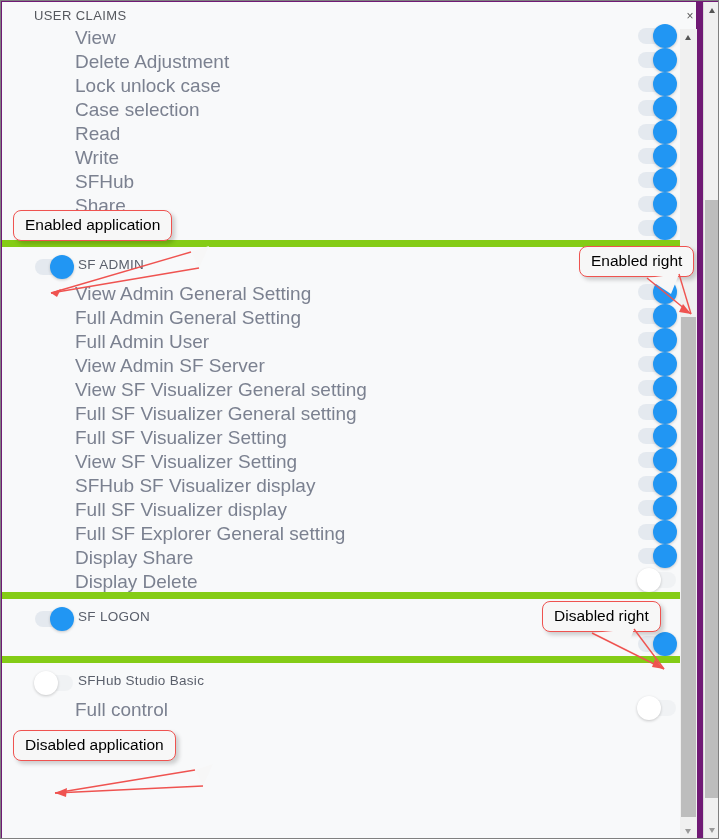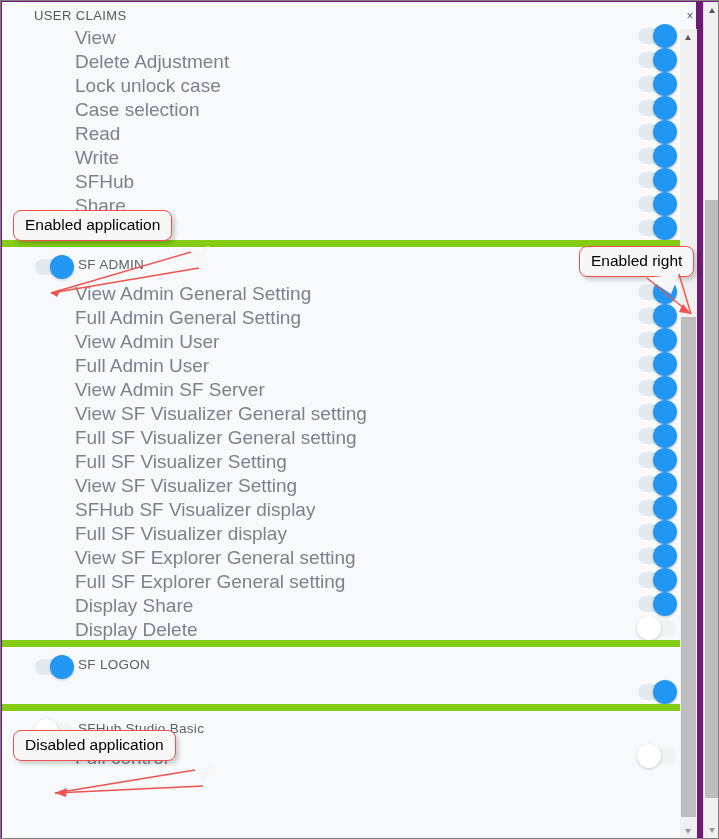--- a/index.html
+++ b/index.html
@@ -272,26 +272,20 @@
             <span class="knob"></span>
           </div>
         </div>
         <div class="claim-row">
           <div class="claim-label">Full Admin General Setting</div>
           <div class="toggle on right-toggle">
             <span class="knob"></span>
           </div>
         </div>
         <div class="claim-row">
-          <div class="claim-label">View Admin User</div>
-          <div class="toggle on right-toggle">
-            <span class="knob"></span>
-          </div>
-        </div>
-        <div class="claim-row">
           <div class="claim-label">Full Admin User</div>
           <div class="toggle on right-toggle">
             <span class="knob"></span>
           </div>
         </div>
         <div class="claim-row">
           <div class="claim-label">View Admin SF Server</div>
           <div class="toggle on right-toggle">
             <span class="knob"></span>
           </div>
@@ -321,26 +315,20 @@
           </div>
         </div>
         <div class="claim-row">
           <div class="claim-label">SFHub SF Visualizer display</div>
           <div class="toggle on right-toggle">
             <span class="knob"></span>
           </div>
         </div>
         <div class="claim-row">
           <div class="claim-label">Full SF Visualizer display</div>
-          <div class="toggle on right-toggle">
-            <span class="knob"></span>
-          </div>
-        </div>
-        <div class="claim-row">
-          <div class="claim-label">View SF Explorer General setting</div>
           <div class="toggle on right-toggle">
             <span class="knob"></span>
           </div>
         </div>
         <div class="claim-row">
           <div class="claim-label">Full SF Explorer General setting</div>
           <div class="toggle on right-toggle">
             <span class="knob"></span>
           </div>
         </div>
@@ -407,20 +395,29 @@
   <div class="callout" id="callout-enabled-right">
     <div class="bubble">Enabled right</div>
     <svg width="180" height="80" style="left:0; top:22px;">
       <polygon points="68,10 100,6 92,26" fill="#f7f7f7" stroke="none"></polygon>
       <path d="M 68,10 L 112,46" stroke="#ef5350" stroke-width="1.4" fill="none"></path>
       <path d="M 100,6 L 112,46" stroke="#ef5350" stroke-width="1.4" fill="none"></path>
       <path d="M 112,46 L 100,44 L 104,36 Z" fill="#ef5350"></path>
     </svg>
   </div>
 
+  <div class="callout" id="callout-disabled-right">
+    <div class="bubble">Disabled right</div>
+    <svg width="180" height="90" style="left:0; top:22px;">
+      <polygon points="50,10 92,6 84,28" fill="#f7f7f7" stroke="none"></polygon>
+      <path d="M 50,10 L 122,46" stroke="#ef5350" stroke-width="1.4" fill="none"></path>
+      <path d="M 92,6 L 122,46" stroke="#ef5350" stroke-width="1.4" fill="none"></path>
+      <path d="M 122,46 L 110,44 L 113,36 Z" fill="#ef5350"></path>
+    </svg>
+  </div>
 
   <div class="callout" id="callout-disabled-application">
     <div class="bubble">Disabled application</div>
     <svg width="200" height="80" style="left:0; top:28px;">
       <polygon points="182,12 200,6 190,28" fill="#f7f7f7" stroke="none"></polygon>
       <path d="M 182,12 L 42,35" stroke="#ef5350" stroke-width="1.4" fill="none"></path>
       <path d="M 190,28 L 42,35" stroke="#ef5350" stroke-width="1.4" fill="none"></path>
       <path d="M 42,35 L 54,30 L 53,39 Z" fill="#ef5350"></path>
     </svg>
   </div>

